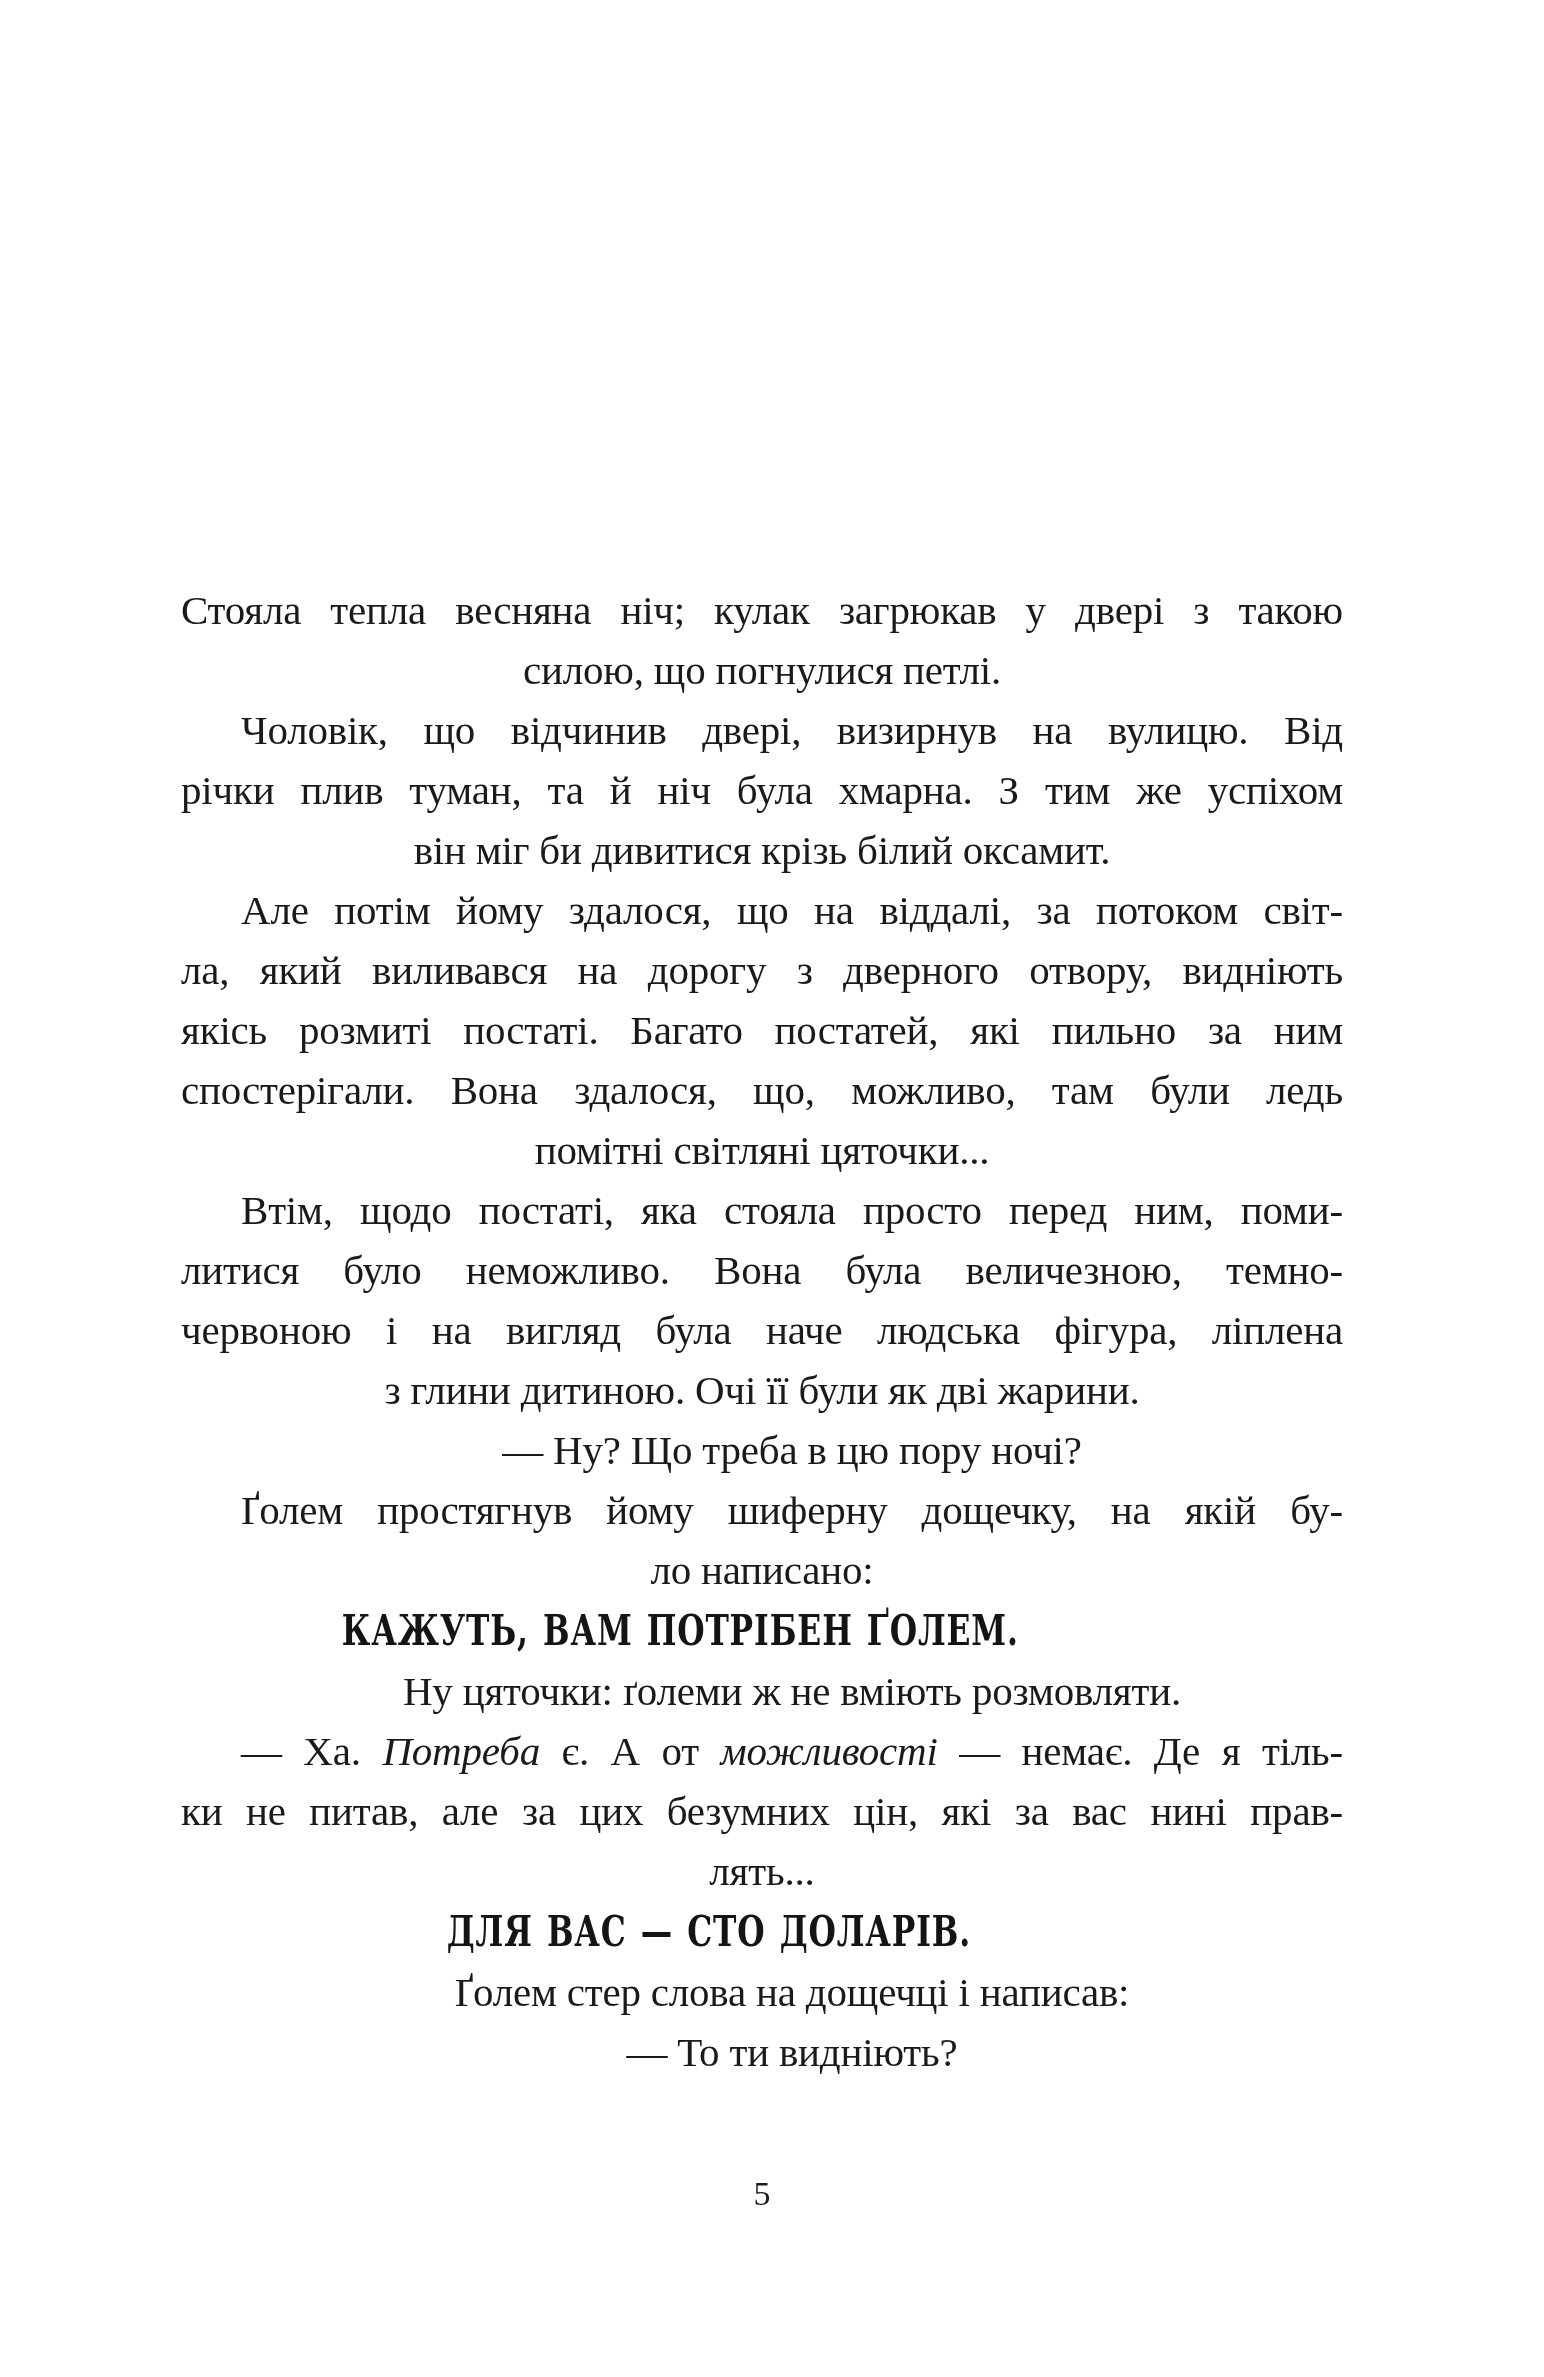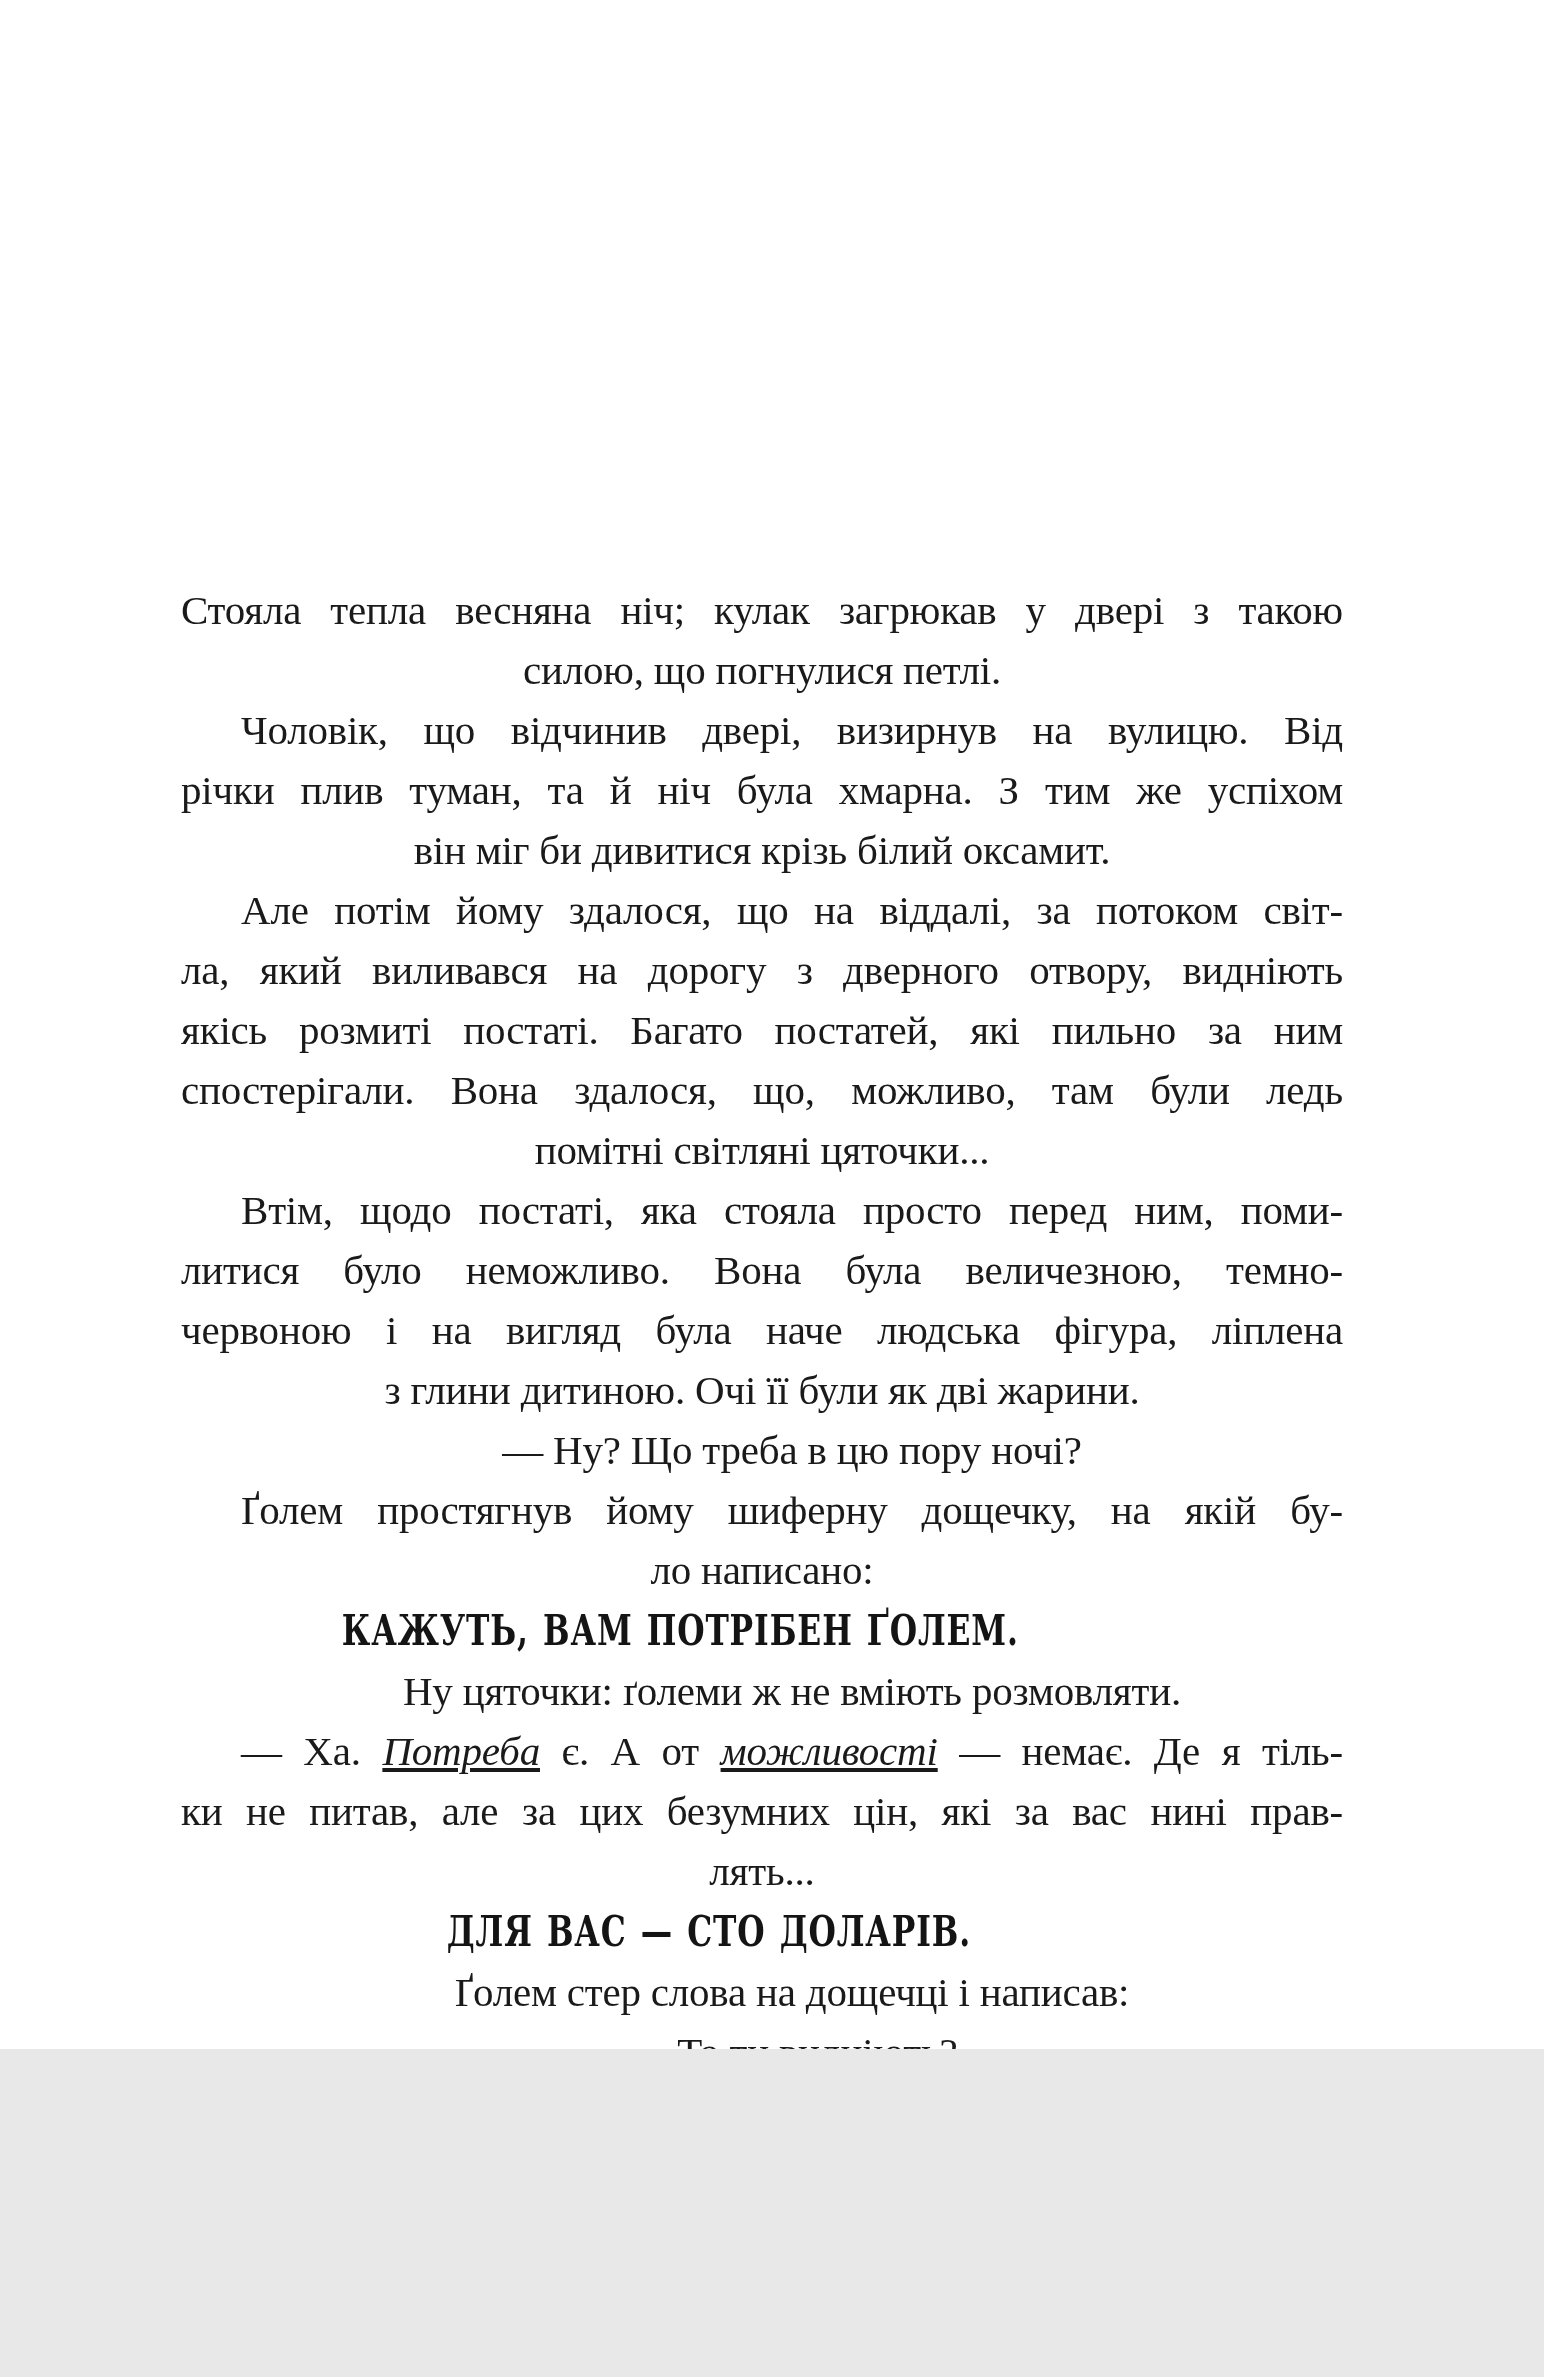--- a/index.html
+++ b/index.html
@@ -1,35 +1,35 @@
 <!DOCTYPE html>
 <html lang="uk" style="font-size:13px"><head>
 <meta charset="utf-8">
 <style>
   html,body{margin:0;padding:0;background:#e8e8e8;}
   .page{
     position:relative;
-    width:1545px;height:2049px;
+    width:1545px;height:2377px;
     background:#ffffff;
     overflow:hidden;
     font-family:"Liberation Serif",serif;
     color:#1a1a1a;
   }
   .text-block{
     position:absolute;
     left:181px;top:580px;
     width:1162px;
     font-size:41px;
     line-height:60px;
     letter-spacing:-0.2px;
   }
   .line{min-height:60px;text-align:center;}
   .line.justify{text-align:justify;text-align-last:justify;text-justify:inter-word;}
   .line.indent{text-indent:60px;}
-  .line em{font-style:italic;text-decoration:underline;}
+  .line em{font-style:italic;}
   .golem{
     display:inline-block;
     font-family:"DejaVu Serif",serif;
     font-weight:700;
     font-size:43px;
     letter-spacing:1.2px;
     word-spacing:3.2px;
     transform:scaleX(0.73);
     transform-origin:0 50%;
     white-space:nowrap;

